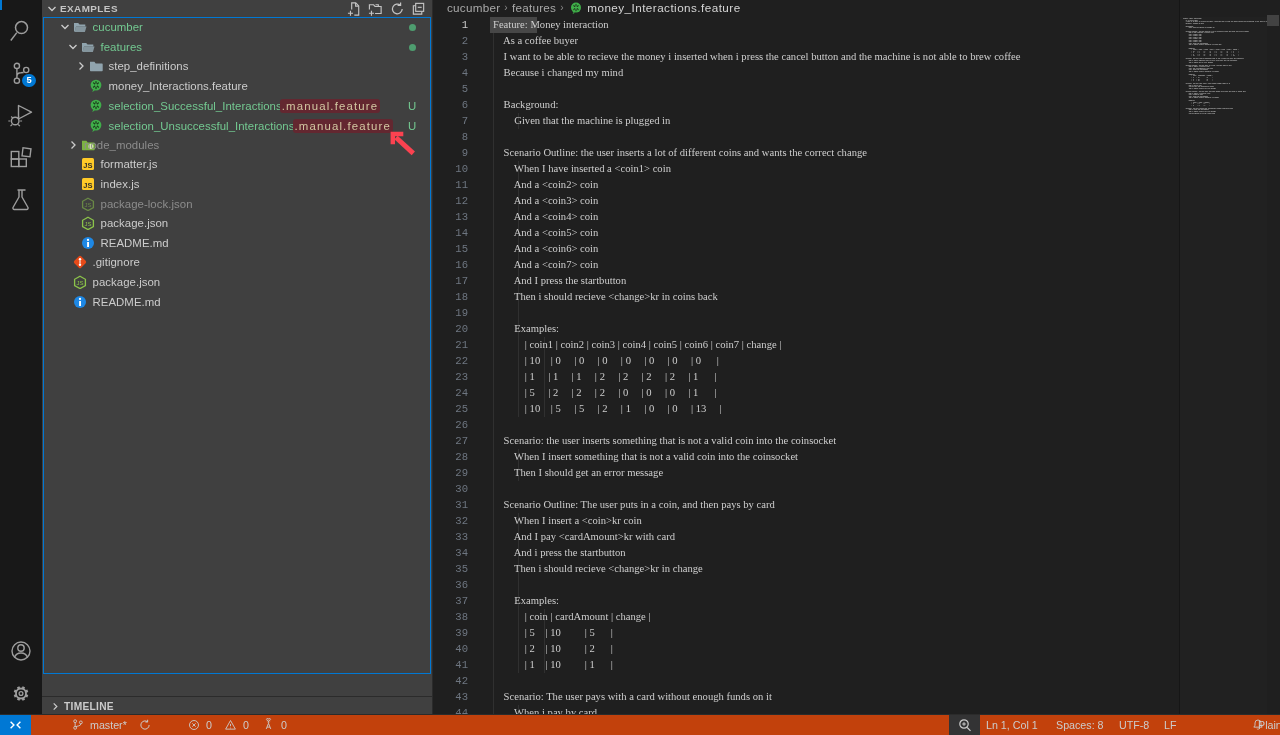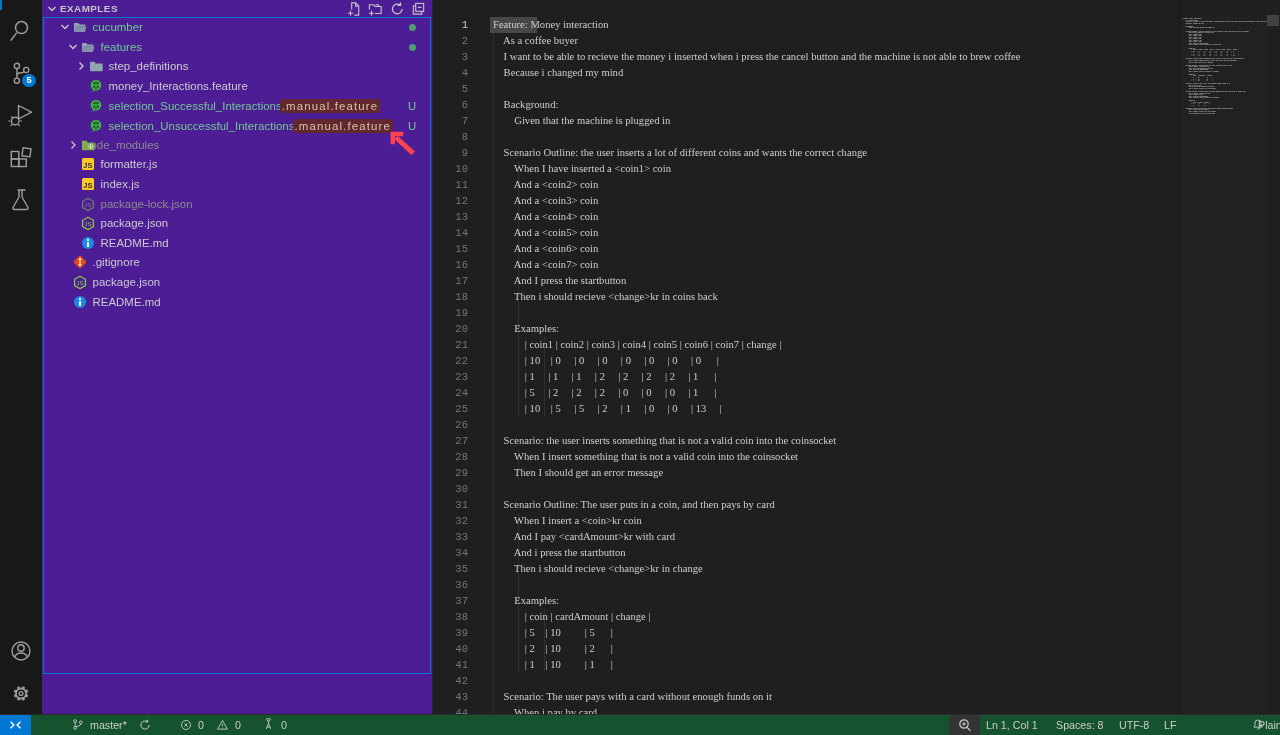--- a/index.html
+++ b/index.html
@@ -1,21 +1,21 @@
 <!DOCTYPE html>
 <html><head><meta charset="utf-8">
 <style>
 * { margin:0; padding:0; box-sizing:border-box; }
 html,body { width:1280px; height:735px; overflow:hidden; background:#1f1f1f;
   font-family:"Liberation Sans", sans-serif; }
 .abs { position:absolute; }
 #app { position:relative; width:1280px; height:735px; }
 #actbar { left:0; top:0; width:42px; height:735px; background:#181818; }
 #actbar svg { position:absolute; left:0; }
-#sidebar { left:42px; top:0; width:390px; height:714px; background:#4c1d95; }
+#sidebar { left:42px; top:0; width:390px; height:714px; background:#404040; }
 #sbtitle { position:absolute; left:18px; top:3px; font-size:9.9px; font-weight:bold;
   color:#c5c5c5; letter-spacing:.45px; }
 #treebox { position:absolute; left:1px; top:17px; width:388px; height:657px;
   border:1px solid #0078d4; }
 .trow { position:absolute; left:0; width:386px; height:20px; line-height:20px;
   font-size:11.4px; color:#cccccc; white-space:nowrap; letter-spacing:0.05px; }
 .trow .lbl { position:absolute; top:0; }
 .ticon { position:absolute; top:3px; width:14px; height:14px; }
 .tchev { position:absolute; top:4px; width:12px; height:12px; }
 .green { color:#73c991; }
@@ -40,21 +40,21 @@
   color:#cecece; white-space:pre; }
 .iguide { position:absolute; width:1px; background:#303030; }
 #wordhl { position:absolute; left:57px; top:17px; width:47px; height:16px; background:#474747; }
 #minimap { left:1179px; top:0; width:101px; height:714px; background:#1f1f1f; }
 #mminner { position:absolute; left:1px; top:17px; width:87px; height:697px; background:#212121; overflow:hidden; }
 #mmpre { position:absolute; left:3px; top:0.5px; font-family:"Liberation Mono", monospace;
   font-size:10.62px; line-height:12.6px; color:#c8c8c8; font-weight:bold; white-space:pre;
   transform:scale(0.112,0.123); transform-origin:0 0; }
 #mmborder { position:absolute; left:0; top:0; width:1px; height:714px; background:#161616; }
 #mmslider { position:absolute; left:88px; top:15px; width:12px; height:11px; background:#424242; }
-#status { left:0; top:714px; width:1280px; height:21px; background:#14532d;
+#status { left:0; top:714px; width:1280px; height:21px; background:#c2410c;
   border-top:1px solid #2b2b2b; font-size:10.7px; color:#cccccc; }
 #remote { position:absolute; left:0; top:0; width:31px; height:20px; background:#0078d4; }
 .sitem { position:absolute; top:0; height:20px; line-height:20px; white-space:nowrap; }
 #zoombox { position:absolute; left:949px; top:0; width:31px; height:20px; background:#333334; }
 </style></head>
 <body>
 <div id="app">
 
 <div class="abs" id="actbar">
   <div class="abs" style="left:0;top:0;width:2px;height:10px;background:#0078d4"></div>
@@ -249,27 +249,40 @@
       </div>
 <div class="trow" style="top:291.6px">
         <svg class="ticon" style="left:31px" viewBox="0 0 14 14">
           <circle cx="7" cy="7" r="6" fill="#1e88e5"></circle>
           <rect x="6.1" y="6" width="1.9" height="5" fill="#fff"></rect>
           <circle cx="7" cy="3.9" r="1.1" fill="#fff"></circle>
         </svg>
         <span class="lbl" style="left:50.5px">README.md</span>
       </div>
 
+  <div class="sect" style="top:696px;">
+        <svg style="position:absolute;left:9px;top:5px" width="9" height="9" viewBox="0 0 10 10">
+          <path d="M3 1.5 L6.5 5 L3 8.5" fill="none" stroke="#cccccc" stroke-width="1.3"></path>
+        </svg>
+        <span style="position:absolute;left:22px;">TIMELINE</span>
+      </div>
   <svg style="position:absolute;left:344px;top:128px" width="34" height="30" viewBox="0 0 34 30">
     <line x1="10" y1="9.5" x2="27.3" y2="25.4" stroke="#fb4250" stroke-width="4.9"></line>
     <path d="M6.8 16.2 V6 H17.3" fill="none" stroke="#fb4250" stroke-width="4.4"></path>
   </svg>
 </div>
 
 <div class="abs" id="editor">
+  <div id="crumbs">cucumber<span class="sep">›</span>features<span class="sep">›</span><svg width="12" height="12" viewBox="0 0 12 12" style="vertical-align:-2px;margin-left:2px">
+          <circle cx="6" cy="5.6" r="5" fill="#3fae49"></circle>
+          <path d="M3.5 10 L2.6 12 L5 10.8 Z" fill="#3fae49"></path>
+          <g stroke="#1e3a1e" stroke-width="1.1" stroke-linecap="round">
+            <path d="M6 2.4 v1.4 M6 7.4 v1.4 M3.8 3.6 l0.9 0.9 M7.3 6.7 l0.9 0.9 M8.2 3.6 l-0.9 0.9 M4.7 6.7 l-0.9 0.9"></path>
+          </g>
+        </svg> <span class="fn">money_Interactions.feature</span></div>
   <div id="wordhl"></div>
   <div class="iguide" style="left:59.5px;top:33px;height:688px"></div>
 <div class="iguide" style="left:85px;top:113px;height:16px"></div>
 <div class="iguide" style="left:85px;top:161px;height:256px"></div>
 <div class="iguide" style="left:85px;top:449px;height:32px"></div>
 <div class="iguide" style="left:85px;top:513px;height:160px"></div>
 <div class="iguide" style="left:85px;top:705px;height:16px"></div>
 <div class="iguide" style="left:110.5px;top:337px;height:80px"></div>
 <div class="iguide" style="left:110.5px;top:609px;height:64px"></div>
 
@@ -445,21 +458,21 @@
           <circle cx="11.8" cy="5.2" r="1.9" fill="none" stroke="#cccccc" stroke-width="1.2"></circle>
           <path d="M4.2 5.5 v5 M11.8 7.1 c0 3.3 -5 2.6 -7 4" fill="none" stroke="#cccccc" stroke-width="1.2"></path>
         </svg>
     <span style="margin-left:3px">master*</span>
   </div>
   <div class="sitem" style="left:139px;">
     <svg width="12" height="12" viewBox="0 0 16 16" style="vertical-align:-2px">
           <path d="M13.5 8 a5.5 5.5 0 1 1 -2 -4.2 M11.5 1 v3 h-3" fill="none" stroke="#cccccc" stroke-width="1.3"></path>
         </svg>
   </div>
-  <div class="sitem" style="left:180px;">
+  <div class="sitem" style="left:188px;">
     <svg width="12" height="12" viewBox="0 0 16 16" style="vertical-align:-2px">
           <circle cx="8" cy="8" r="6" fill="none" stroke="#cccccc" stroke-width="1.2"></circle>
           <path d="M5.8 5.8 l4.4 4.4 M10.2 5.8 l-4.4 4.4" stroke="#cccccc" stroke-width="1.2"></path>
         </svg>
     <span style="margin-left:3px">0</span>
     <svg width="13" height="12" viewBox="0 0 16 16" style="vertical-align:-2px;margin-left:9px">
           <path d="M8 2 L14.5 13.5 H1.5 Z" fill="none" stroke="#cccccc" stroke-width="1.2" stroke-linejoin="round"></path>
           <path d="M8 6.5 v3.2 M8 11.5 v1" stroke="#cccccc" stroke-width="1.2"></path>
         </svg>
     <span style="margin-left:3px">0</span>

